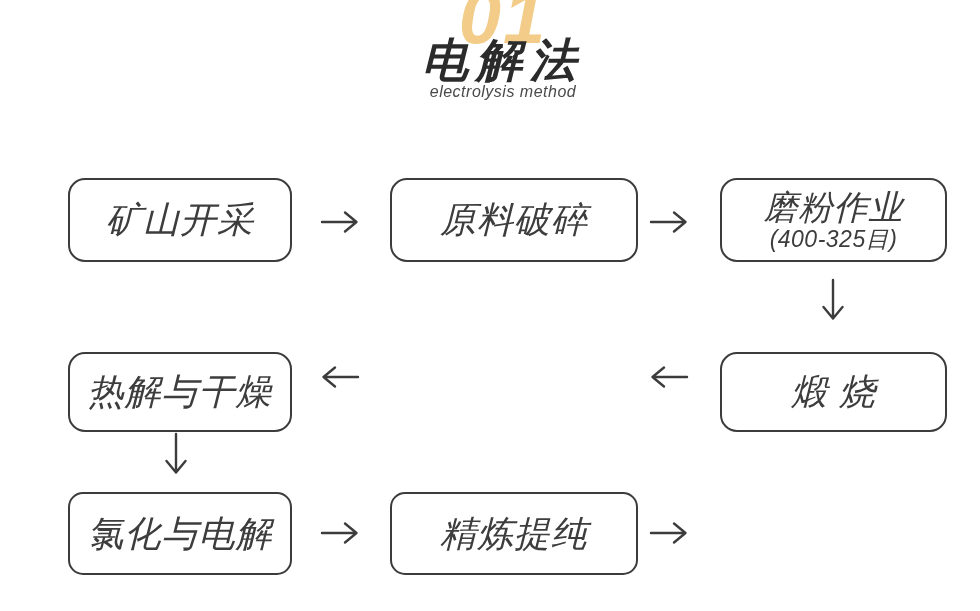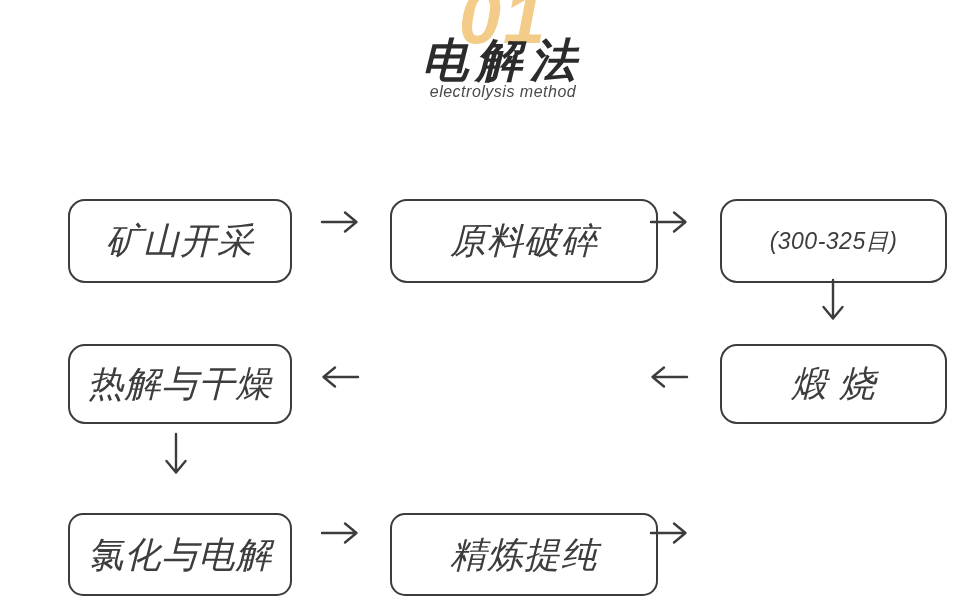--- a/index.html
+++ b/index.html
@@ -61,43 +61,42 @@
   .box {
     position: absolute;
     box-sizing: border-box;
     border: 2px solid var(--line, #3c3c3c);
     border-radius: 17px;
     background: var(--background, #ffffff);
     display: flex;
     flex-direction: column;
     align-items: center;
     justify-content: center;
-    margin-top: 21px;
   }
   .box-label {
     font-size: 36px;
     line-height: 40px;
     letter-spacing: 1px;
     color: var(--text, #3d3d3d);
     white-space: nowrap;
   }
   .box .main-sm { font-size: 34px; line-height: 38px; }
   .box-sub {
     font-size: 23px;
     line-height: 27px;
     letter-spacing: 0.5px;
     color: var(--text, #3d3d3d);
     white-space: nowrap;
   }
 
   .c1 { left: 68px;  width: 224px; }
-  .c2 { left: 390px; width: 268px; }
+  .c2 { left: 390px; width: 248px; }
   .c3 { left: 720px; width: 227px; }
   .r1 { top: 178px; height: 84px; }
-  .r2 { top: 323px; height: 80px; }
+  .r2 { top: 352px; height: 80px; }
   .r3 { top: 492px; height: 83px; border-radius: 15px; }
 
   .arrow { position: absolute; color: var(--line, #333333); }
   .a1 { left: 320px; top: 208px; }
   .a2 { left: 649px; top: 208px; }
   .a3 { left: 819px; top: 278px; }
   .a4 { left: 649px; top: 363px; }
   .a5 { left: 320px; top: 363px; }
   .a6 { left: 162px; top: 432px; }
   .a7 { left: 320px; top: 519px; }
@@ -126,21 +125,22 @@
     </span>
     <div class="box r1 c2">
       <span class="box-label">原料破碎</span>
     </div>
     <span class="arrow a2">
       <svg width="40" height="28" viewBox="0 0 40 28">
           <path d="M2 14 H35 M25 4.5 L36.5 14 L25 23.5" fill="none" stroke="currentColor" stroke-width="2.4" stroke-linecap="round" stroke-linejoin="round"></path>
         </svg>
     </span>
     <div class="box r1 c3">
-      <span class="box-sub">(300-325目)</span>
+      <span class="box-label main-sm">磨粉作业</span>
+      <span class="box-sub">(400-325目)</span>
     </div>
 
     <span class="arrow a3">
       <svg width="28" height="44" viewBox="0 0 28 44">
           <path d="M14 2 V39 M4.5 29 L14 40.5 L23.5 29" fill="none" stroke="currentColor" stroke-width="2.4" stroke-linecap="round" stroke-linejoin="round"></path>
         </svg>
     </span>
 
     <div class="box r2 c3">
       <span class="box-label">煅 烧</span>

